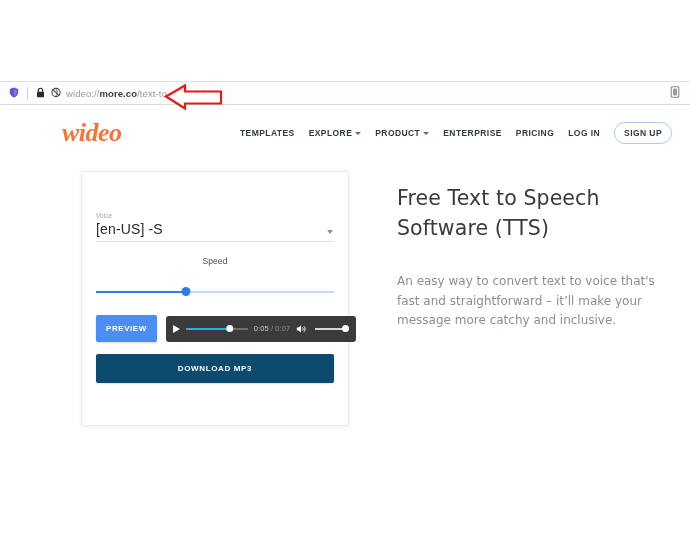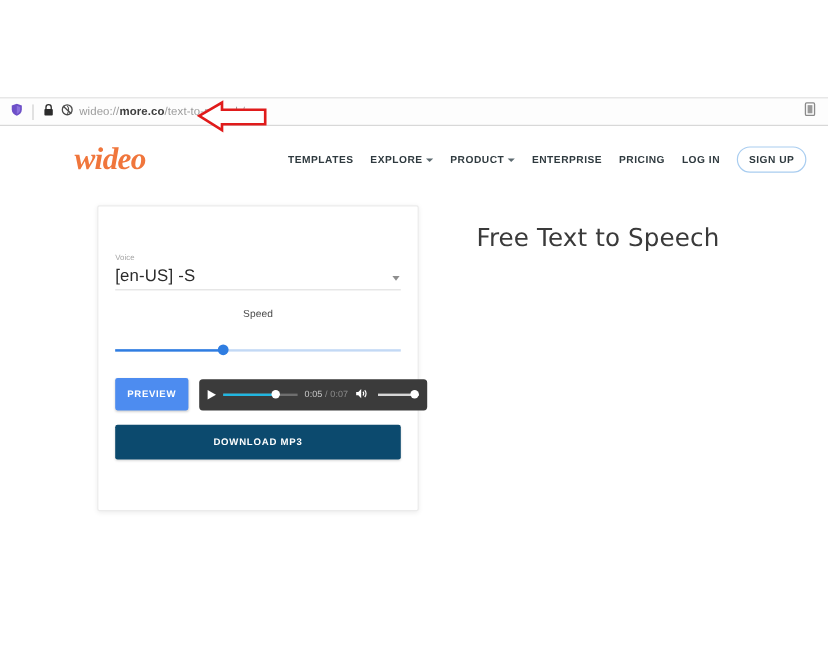--- a/index.html
+++ b/index.html
@@ -468,16 +468,18 @@
         </div>
       </div>
     </div>
 
     <button class="download-btn">DOWNLOAD MP3</button>
   </div>
 
   <div class="hero">
     <h1>
       <span>Free Text to Speech</span><br>
+      <span>Software (TTS)</span>
     </h1>
+    <p>An easy way to convert text to voice that's fast and straightforward – it’ll make your message more catchy and inclusive.</p>
   </div>
 
 </div>
 
 </body></html>

